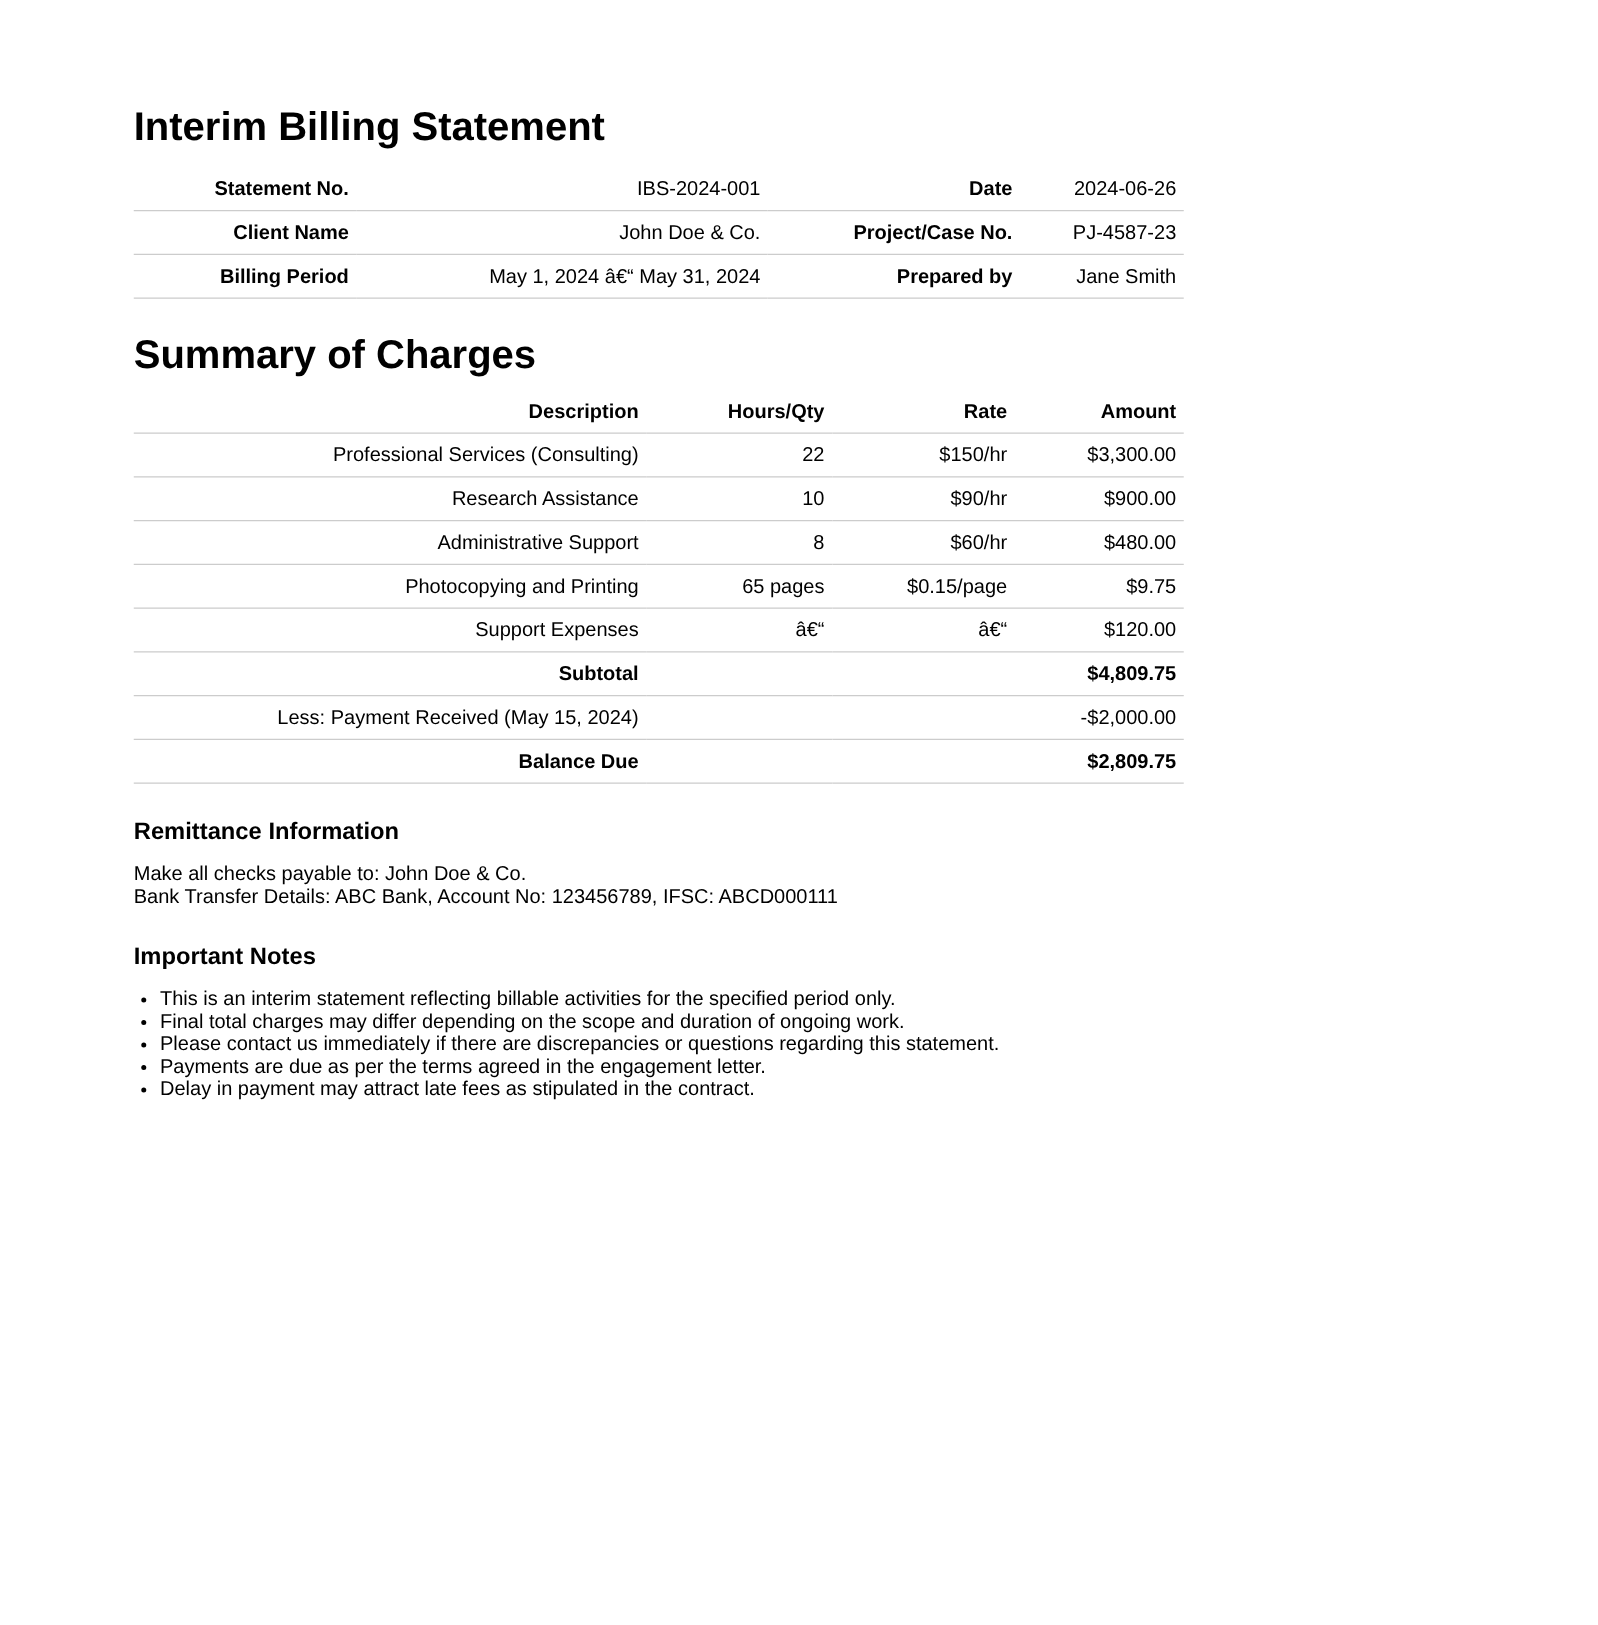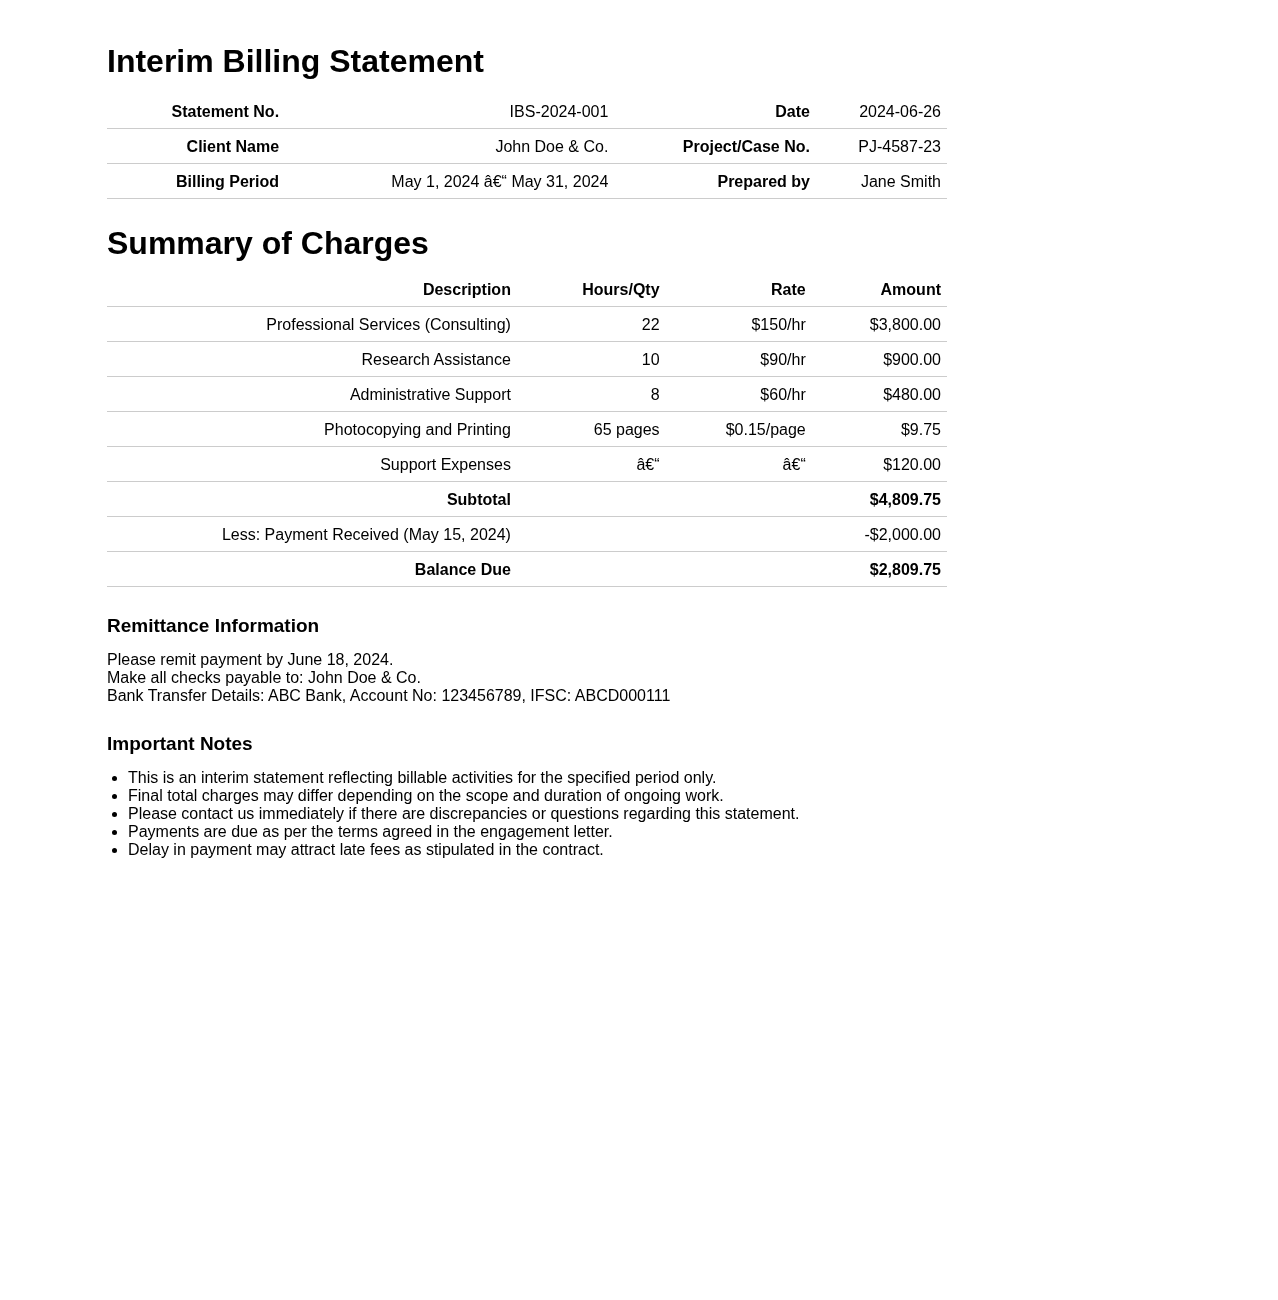--- a/index.html
+++ b/index.html
@@ -10,21 +10,21 @@
     color: #000000;
     font-family: "Liberation Sans", "DejaVu Sans", sans-serif;
   }
   body {
     width: 1278px;
     height: 1300px;
     overflow: hidden;
   }
   .page {
     width: 1055px;
-    padding: 44px 108px 0 107px;
+    padding: 84px 108px 0 107px;
   }
   h1 {
     font-size: 32px;
     line-height: 1.1;
     margin: 0 0 15px 0;
     font-weight: bold;
   }
   h2 {
     font-size: 32px;
     line-height: 1.1;
@@ -125,21 +125,21 @@
         <th>Hours/Qty</th>
         <th>Rate</th>
         <th>Amount</th>
       </tr>
     </thead>
     <tbody>
       <tr>
         <td>Professional Services (Consulting)</td>
         <td>22</td>
         <td>$150/hr</td>
-        <td>$3,800.00</td>
+        <td>$3,300.00</td>
       </tr>
       <tr>
         <td>Research Assistance</td>
         <td>10</td>
         <td>$90/hr</td>
         <td>$900.00</td>
       </tr>
       <tr>
         <td>Administrative Support</td>
         <td>8</td>
@@ -174,21 +174,20 @@
         <td>Balance Due</td>
         <td></td>
         <td></td>
         <td>$2,809.75</td>
       </tr>
     </tbody>
   </table>
 
   <h3>Remittance Information</h3>
   <div>
-    <p class="remit-line">Please remit payment by June 18, 2024.</p>
     <p class="remit-line">Make all checks payable to: John Doe &amp; Co.</p>
     <p class="remit-line">Bank Transfer Details: ABC Bank, Account No: 123456789, IFSC: ABCD000111</p>
   </div>
 
   <h3>Important Notes</h3>
   <ul class="notes">
     <li>This is an interim statement reflecting billable activities for the specified period only.</li>
     <li>Final total charges may differ depending on the scope and duration of ongoing work.</li>
     <li>Please contact us immediately if there are discrepancies or questions regarding this statement.</li>
     <li>Payments are due as per the terms agreed in the engagement letter.</li>

